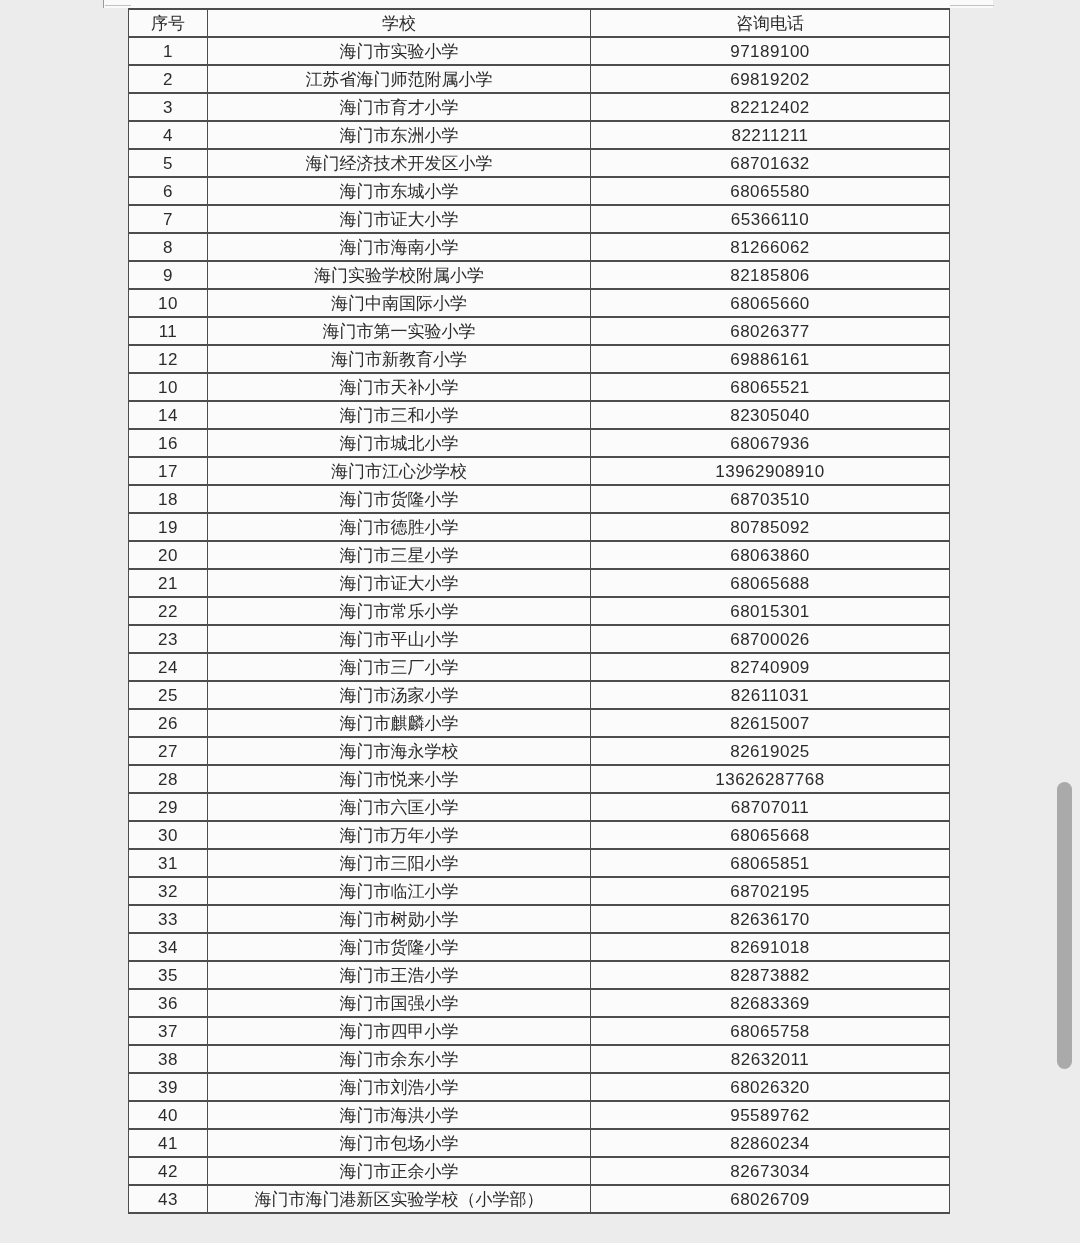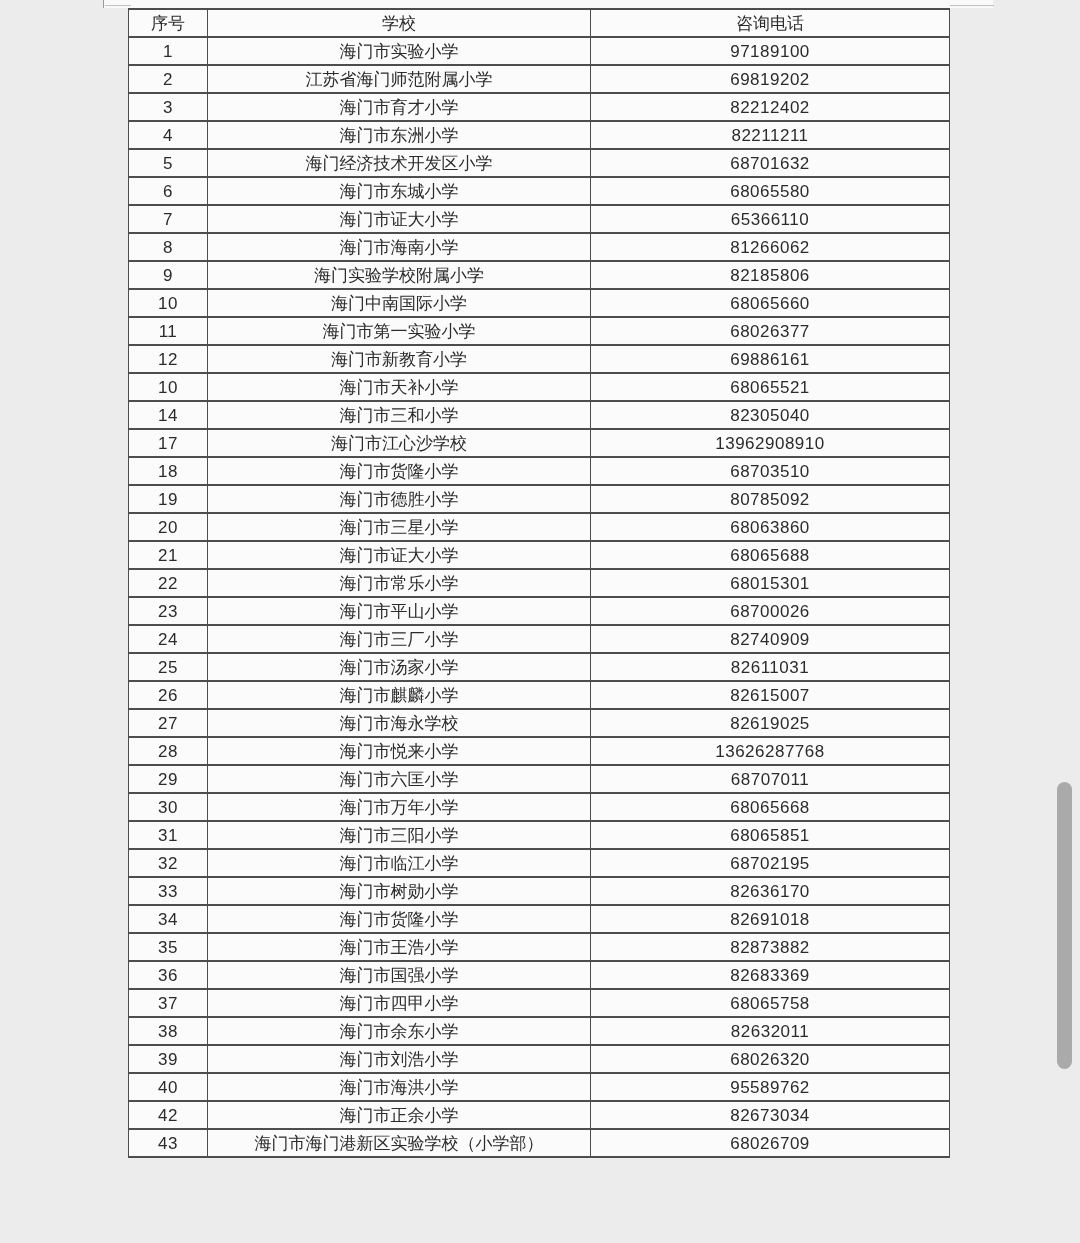--- a/index.html
+++ b/index.html
@@ -156,20 +156,25 @@
           <td class="num">10</td>
           <td>海门市天补小学</td>
           <td class="num">68065521</td>
         </tr>
         <tr>
           <td class="num">14</td>
           <td>海门市三和小学</td>
           <td class="num">82305040</td>
         </tr>
         <tr>
+          <td class="num">16</td>
+          <td>海门市城北小学</td>
+          <td class="num">68067936</td>
+        </tr>
+        <tr>
           <td class="num">17</td>
           <td>海门市江心沙学校</td>
           <td class="num">13962908910</td>
         </tr>
         <tr>
           <td class="num">18</td>
           <td>海门市货隆小学</td>
           <td class="num">68703510</td>
         </tr>
         <tr>
@@ -276,20 +281,25 @@
           <td class="num">39</td>
           <td>海门市刘浩小学</td>
           <td class="num">68026320</td>
         </tr>
         <tr>
           <td class="num">40</td>
           <td>海门市海洪小学</td>
           <td class="num">95589762</td>
         </tr>
         <tr>
+          <td class="num">41</td>
+          <td>海门市包场小学</td>
+          <td class="num">82860234</td>
+        </tr>
+        <tr>
           <td class="num">42</td>
           <td>海门市正余小学</td>
           <td class="num">82673034</td>
         </tr>
         <tr>
           <td class="num">43</td>
           <td>海门市海门港新区实验学校（小学部）</td>
           <td class="num">68026709</td>
         </tr>
       </tbody>

